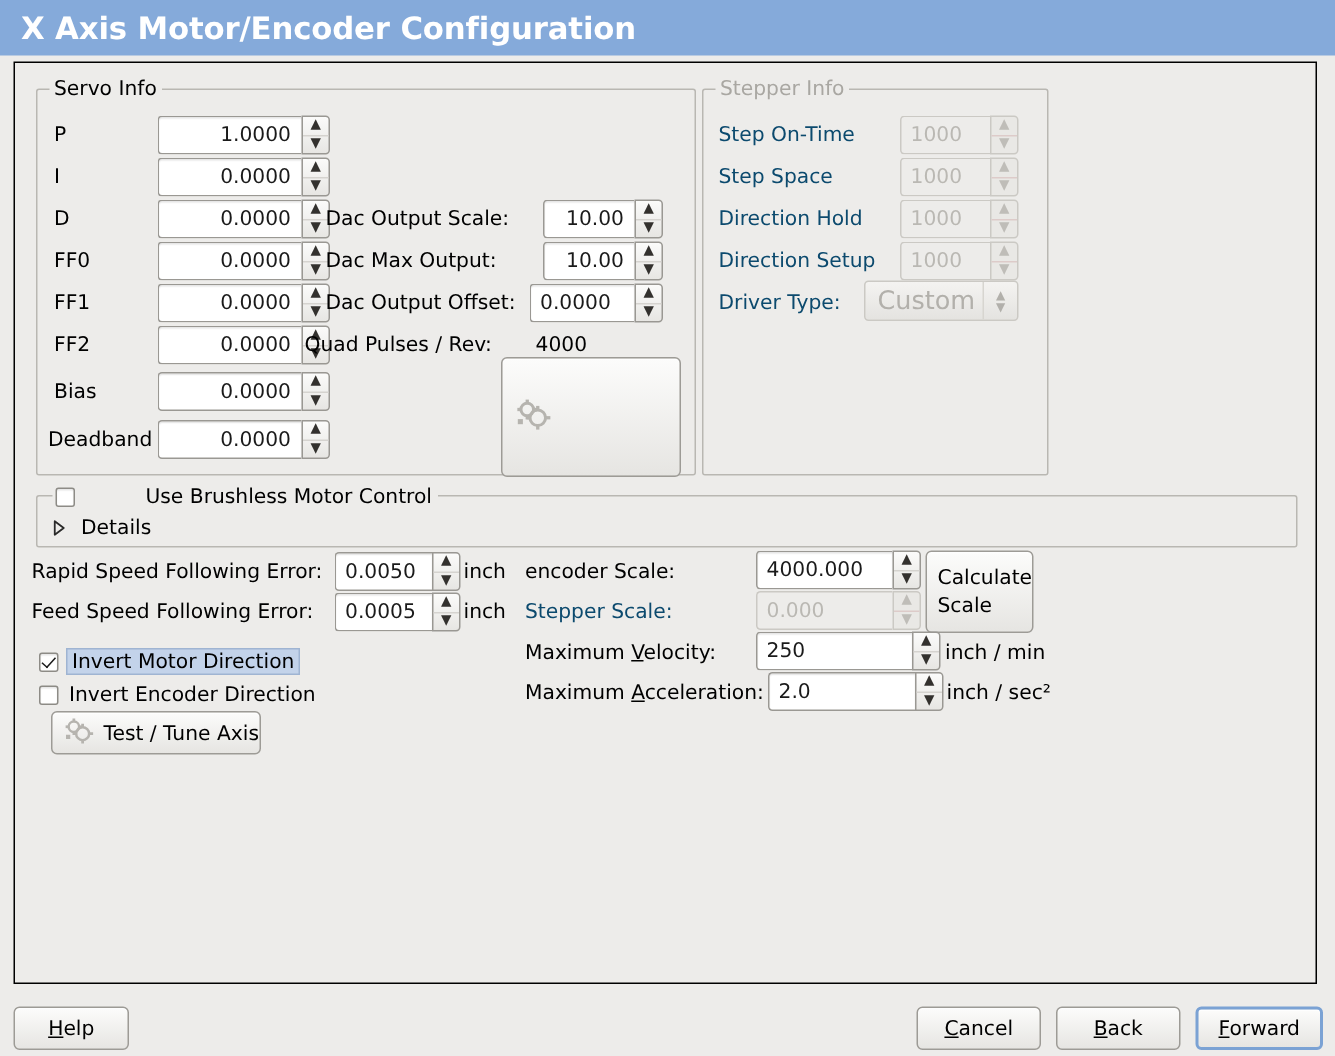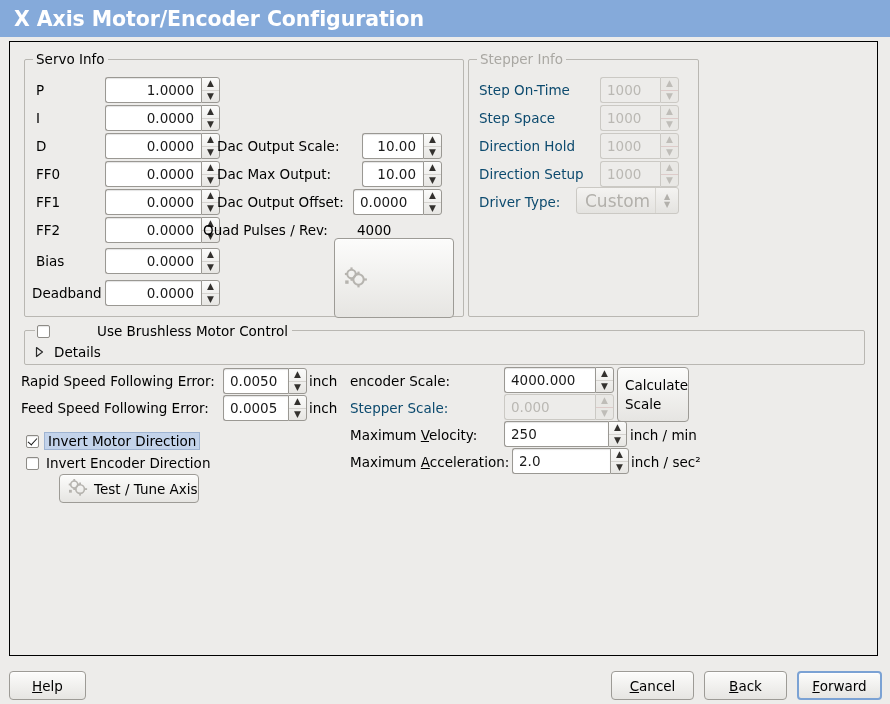--- a/index.html
+++ b/index.html
@@ -326,21 +326,21 @@
 
     <div class="chk" style="left:16px;top:390px;">
       <span class="box on"></span>
       <span class="cl hl">Invert Motor Direction</span>
     </div>
     <div class="chk" style="left:16px;top:413px;">
       <span class="box"></span>
       <span class="cl">Invert Encoder Direction</span>
     </div>
 
-    <div class="btn" style="left:24px;top:432px;width:140px;height:29px;justify-content:flex-start;padding-left:7px;margin-left:25px;">
+    <div class="btn" style="left:24px;top:432px;width:140px;height:29px;justify-content:flex-start;padding-left:7px;">
       <span class="gears" style="margin-right:5px;">
         <svg width="22" height="20" viewBox="0 0 26 24">
           <g fill="none" stroke="#b6b4af" stroke-width="2">
             <circle cx="8.5" cy="9" r="4.2"></circle>
             <circle cx="15.5" cy="14.5" r="5.2"></circle>
           </g>
           <g fill="#b6b4af">
             <rect x="7.4" y="2.4" width="2.2" height="2.6"></rect>
             <rect x="7.4" y="13" width="2.2" height="2.6"></rect>
             <rect x="1.9" y="7.9" width="2.6" height="2.2"></rect>

